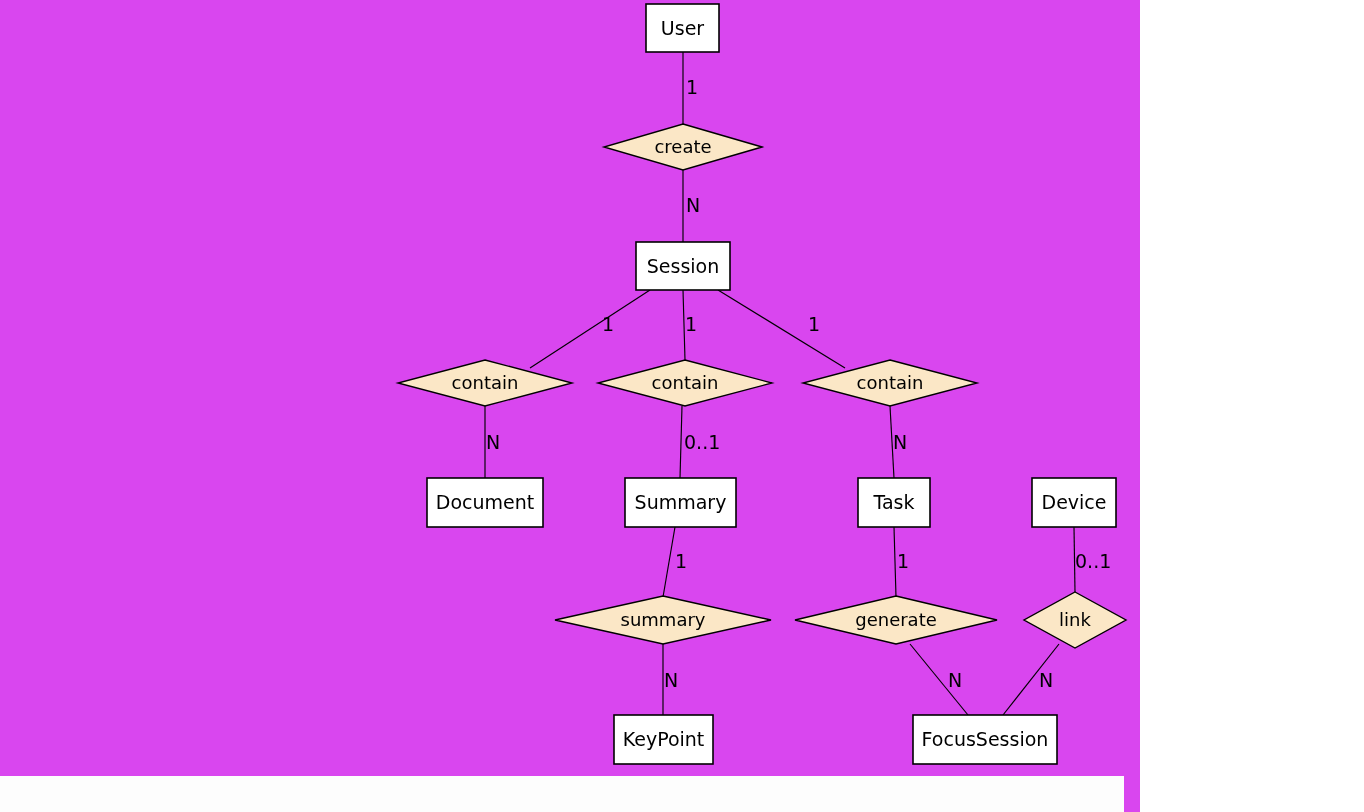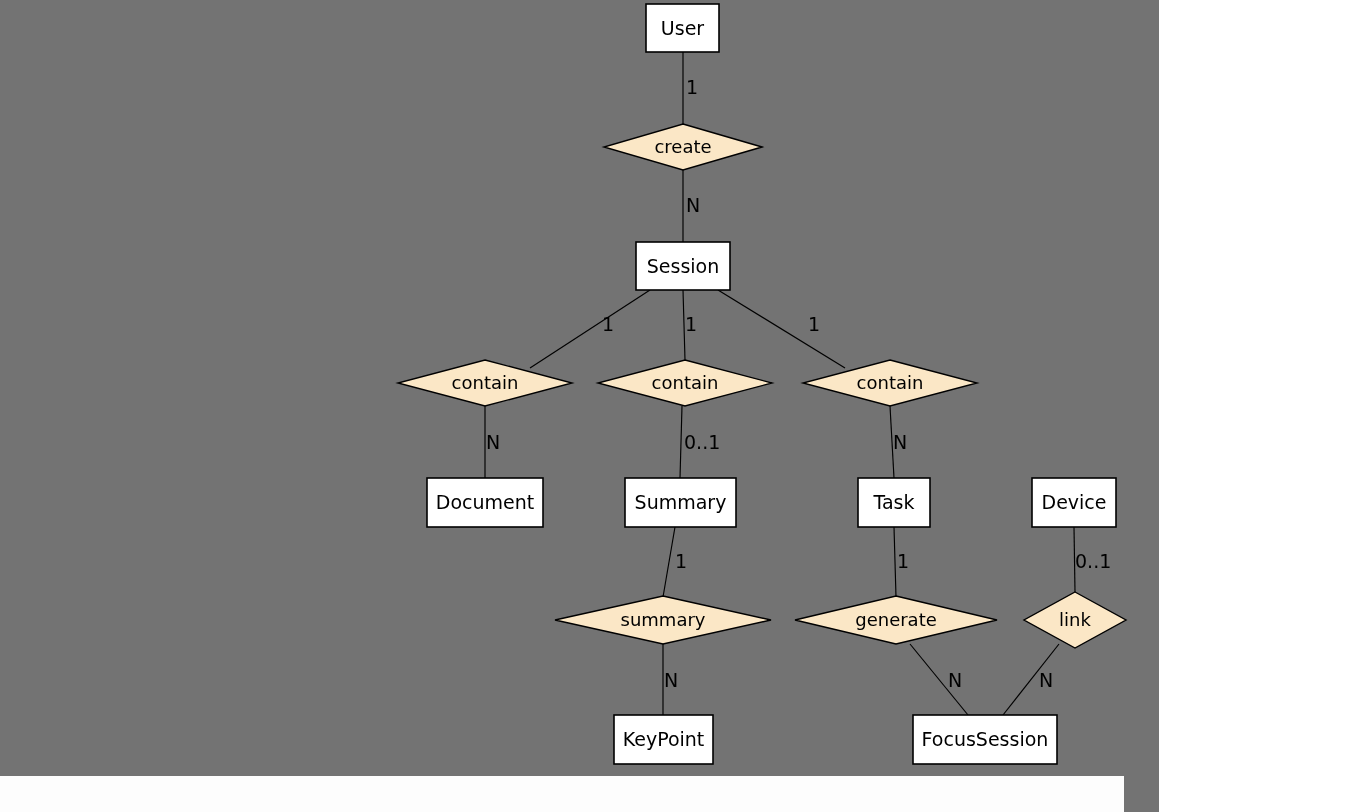--- a/index.html
+++ b/index.html
@@ -8,23 +8,22 @@
     padding: 0;
     background: #ffffff;
   }
   body {
     font-family: "DejaVu Sans", "Liberation Sans", sans-serif;
   }
   #canvas {
     position: relative;
     width: 1140px;
     height: 812px;
-    background: #737373;
+    background: #d946ef;
     overflow: hidden;
-    padding-left: 19px;
   }
   #er-svg {
     position: absolute;
     left: 0;
     top: 0;
     width: 1364px;
     height: 812px;
     display: block;
   }
   .edge-line {

